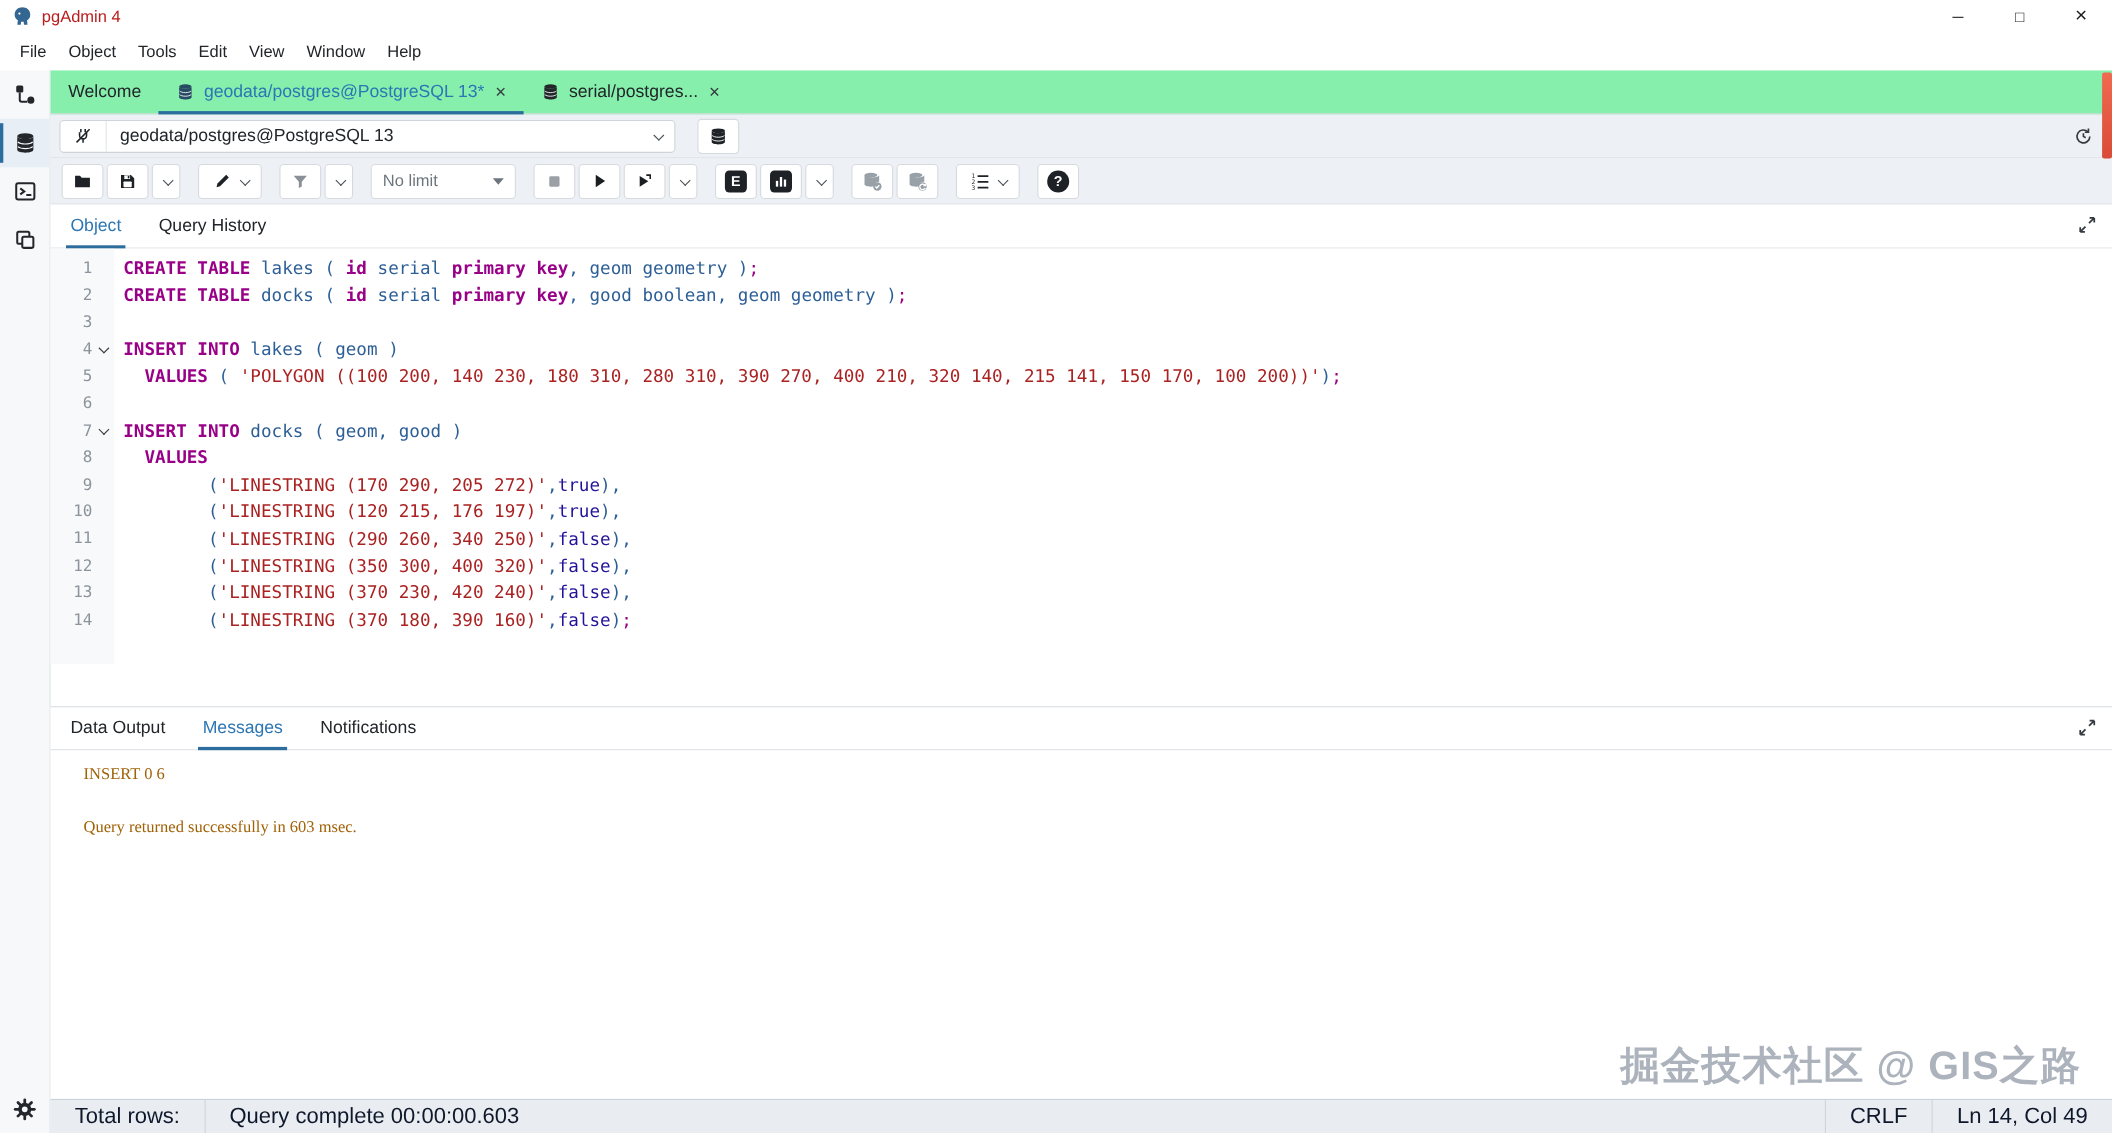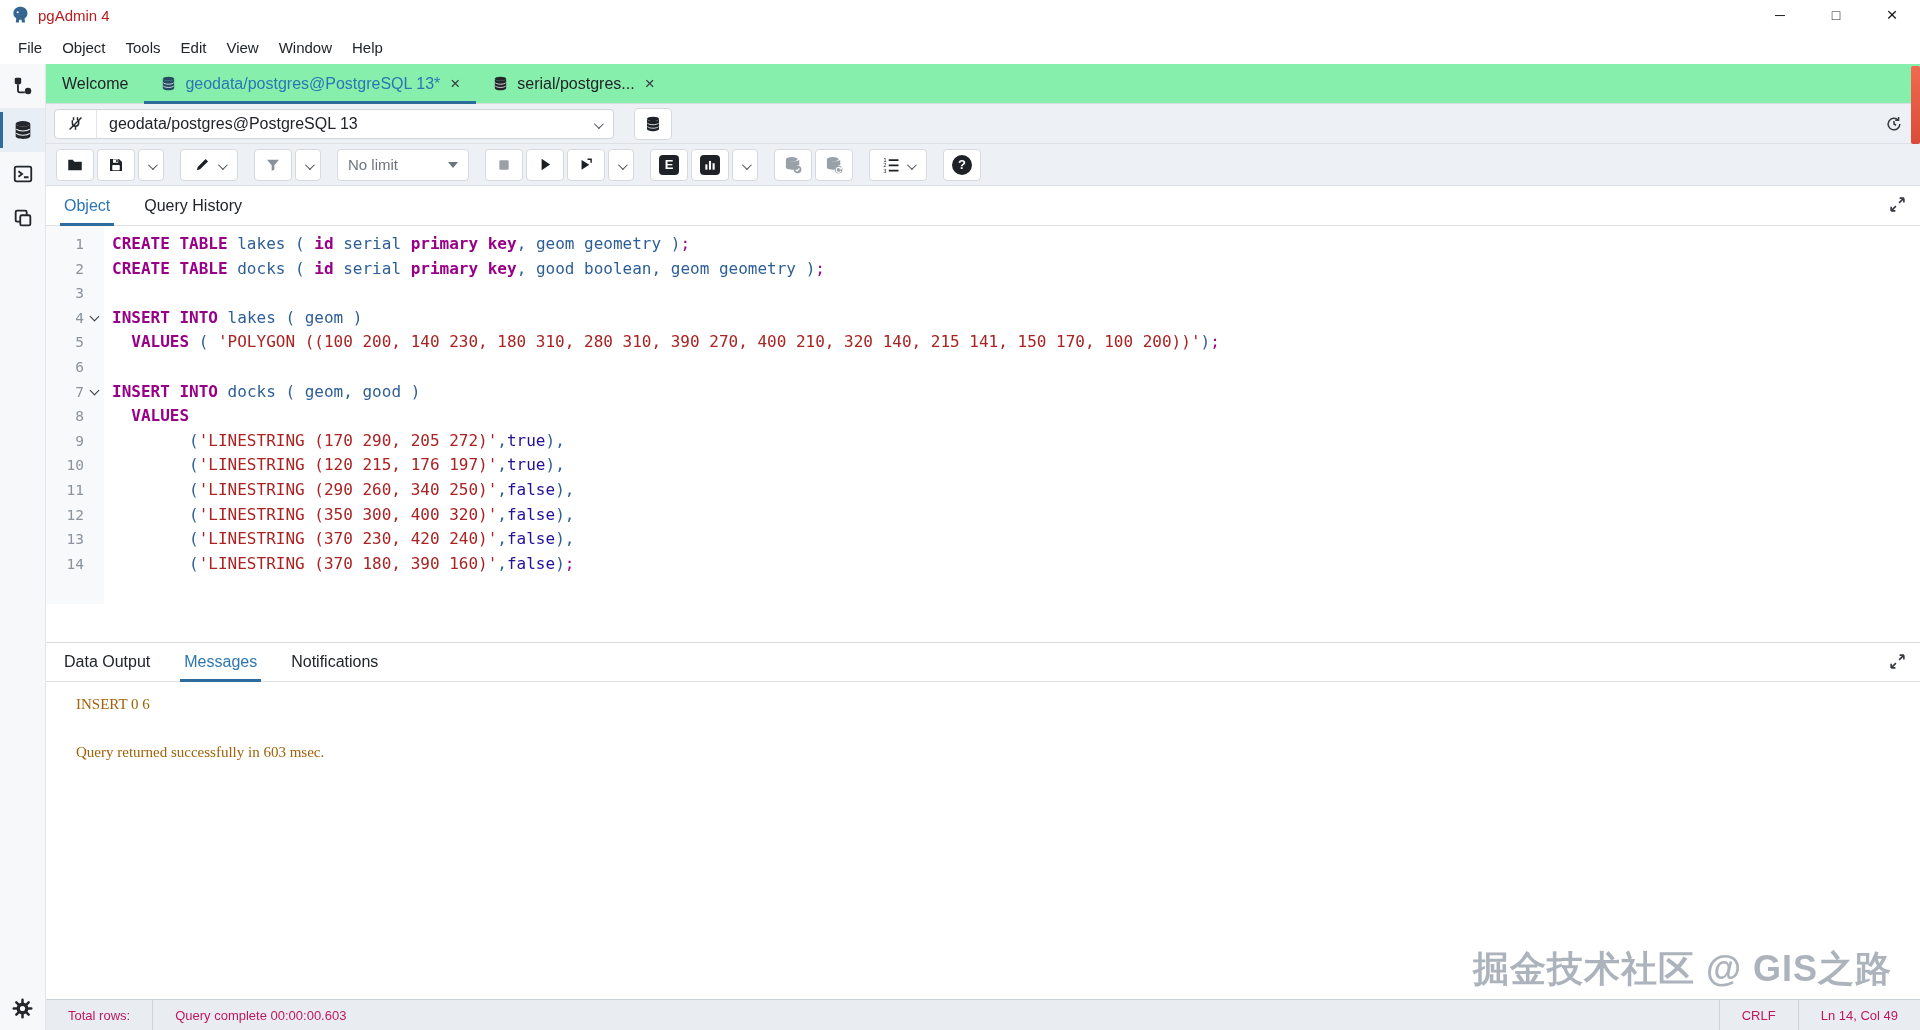--- a/index.html
+++ b/index.html
@@ -84,21 +84,21 @@
   .tk-atom{ color:#221199; }
   .tk-semi{ color:#990088; }
   .tk-txt { color:#000; }
 
   
   .outtabs { height:40px; background:#fff; border-top:1px solid #d9dce1; border-bottom:1px solid #dee2e6; display:flex; align-items:stretch; padding-left:14px; position:relative;margin-top:38px; }
   .messages { flex:1; background:#fff; padding:14px 0 0 30px; font-family:Liberation Serif, serif; font-size:15px; color:#a16207; }
   .msg-line2 { margin-top:31px; }
 
   
-  .statusbar { height:31px; background:#e9edf2; border-top:1px solid #ccd2d9; display:flex; align-items:center; font-size:13px; color:#be185d; }
+  .statusbar { height:31px; background:#e9edf2; border-top:1px solid #ccd2d9; display:flex; align-items:center; font-size:20px; color:#0f172a; }
   .sb-seg { padding:0 22px; display:flex; align-items:center; height:100%; }
   .sb-div { width:1px; height:100%; background:#cfd4da; }
   .sb-flex { flex:1; }
 
   .watermark { position:absolute; right:28px; bottom:36px; font-size:36px; font-weight:bold; color:#adb3bc;
     letter-spacing:1px; text-shadow:0 1px 0 #fff; pointer-events:none;text-align:center; }
 
   svg { display:block; }
 </style>
 </head>

